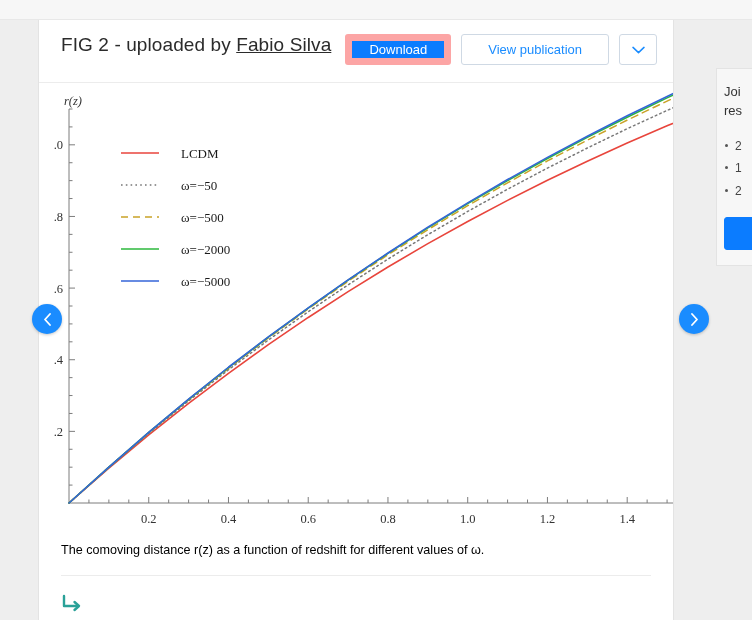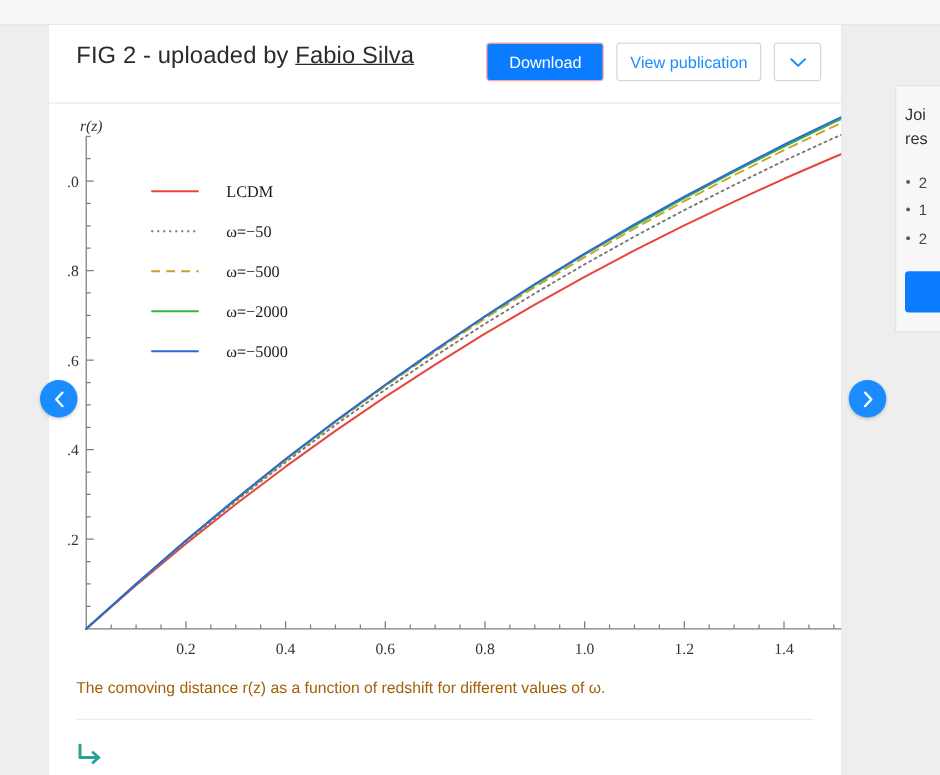--- a/index.html
+++ b/index.html
@@ -41,46 +41,46 @@
   .hdr-actions {
     position: absolute; right: 16px; top: 14px;
     display: flex; align-items: center; gap: 10px;
   }
   .btn {
     height: 31px; border-radius: 3px; font-size: 13px;
     display: flex; align-items: center; justify-content: center;
     cursor: pointer; white-space: nowrap; font-family: inherit;
   }
   .btn-primary {
-    background: #0b7cff; color: #fff; border: 1px solid #fca5a5;
+    background: #0b7cff; color: #fff; border: 7px solid #fca5a5;
     padding: 0 17px;
   }
   .btn-outline {
     background: #fff; color: #1a8cff; border: 1px solid #cfd9e4;
-    padding: 0 10px;
+    padding: 0 26px;
   }
   .btn-caret {
     background: #fff; color: #1a8cff; border: 1px solid #cfd9e4;
     width: 38px; padding: 0;
   }
   .caret-glyph { display: block; line-height: 0; }
 
   
   .figure-wrap {
     position: relative;
     padding: 14px 0 0 0;
     height: 452px;
     overflow: hidden;
   }
   .plot { position: absolute; left: 0; top: 8px; }
 
   
   .caption {
     padding: 6px 22px 16px 22px;
-    font-size: 12.6px; color: #a16207; line-height: 1.45;
+    font-size: 12.6px; color: #000000; line-height: 1.45;
   }
   .divider { height: 1px; background: #ececec; margin: 0 22px; }
 
   
   .source-row {
     display: flex; align-items: center; gap: 10px;
     padding: 18px 22px 20px 22px;
   }
   .arrow-icon { width: 22px; height: 20px; display:block; }
   .source-label { font-size: 14.5px; color: #333; }

